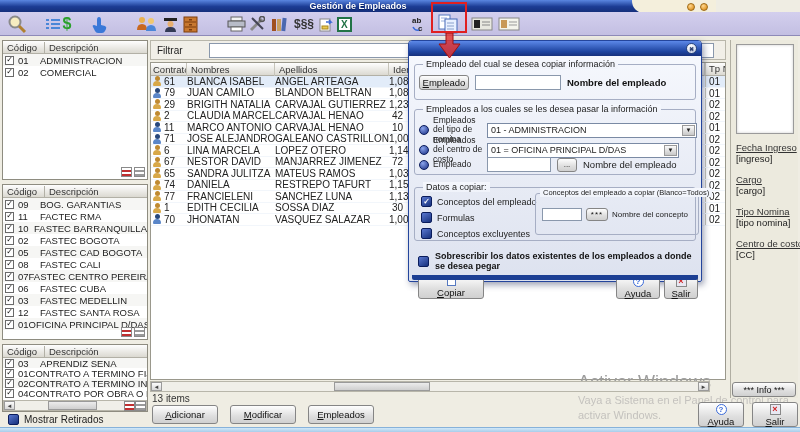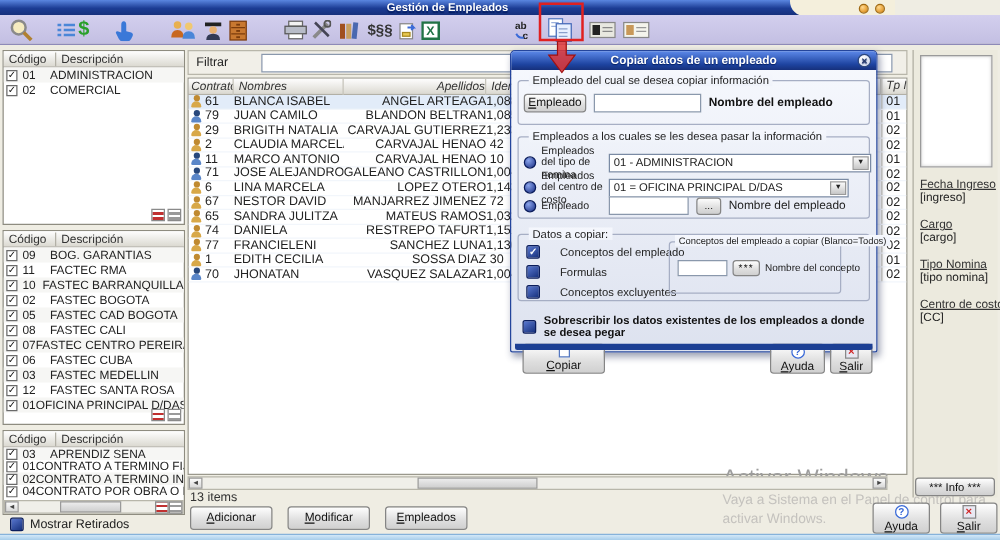--- a/index.html
+++ b/index.html
@@ -55,26 +55,26 @@
 
   
   .filter-row { position:absolute; left:150px; top:40px; width:576px; height:20px;
     background:#f1efe8; border:1px solid #b8b6aa; display:flex; align-items:center; }
   .filter-row label { width:58px; padding-left:6px; font-size:10px; color:#222; }
   .filter-row input { width:505px; height:15px; border:1px solid #8a98ac; background:#fff; font:inherit; font-size:10px; padding:0 2px; }
 
   .etable { position:absolute; left:150px; top:62px; width:576px; height:318px; background:#fff; border:1px solid #9a988c; }
   .ehead { display:flex; height:13px; background:linear-gradient(#fefefe,#dbd9d1); border-bottom:1px solid #b2b0a6;
     font-size:9.5px; color:#333; align-items:center; }
-  .eh { padding-left:4px; border-right:1px solid #c6c4ba; overflow:hidden; white-space:nowrap; height:13px; line-height:13px;font-style:italic; }
+  .eh { padding-left:4px; border-right:1px solid #c6c4ba; overflow:hidden; white-space:nowrap; height:13px; line-height:13px; }
   .erow { display:flex; align-items:center; height:11.5px; font-size:10px; white-space:nowrap; border-bottom:1px solid #f2f6fb; }
   .rows > div.erow:first-of-type { background:#e2ecf9; }
   .c1 { width:36px; display:flex; align-items:center; padding-left:2px; }
   .c2 { width:88px; overflow:hidden; }
-  .c3 { width:114px; overflow:hidden;text-align:right; }
+  .c3 { width:114px; overflow:hidden; }
   .c4 { width:54px; text-align:right; padding-right:4px; }
   .c4v { width:54px; text-align:right; padding-right:40px; overflow:visible; }
   .csp { flex:1; }
   .c5 { width:20px; border-left:1px solid #c8c6ba; padding-left:3px; height:100%; line-height:11.5px; }
   .pic { display:inline-block; width:8px; height:10px; position:relative; margin-right:3px; flex:none; }
   .pic::before { content:""; position:absolute; left:1.5px; top:0; width:5px; height:5px; border-radius:50%; background:#c08a30; }
   .pic::after { content:""; position:absolute; left:0; top:5px; width:8px; height:5px; border-radius:4px 4px 1px 1px; background:#d8a848; }
   .pic.g-m::before { background:#28487c; }
   .pic.g-m::after { background:#5a86c8; }
 
@@ -139,22 +139,22 @@
   .orb { width:10px; height:10px; border-radius:50%; border:1px solid #0a1c5c;
     background:radial-gradient(circle at 35% 30%,#8aa4ec,#1a2f84); flex:none; }
   .olabel { font-size:8.5px; line-height:1.1; width:52px; margin-left:4px; color:#222; }
   .combo { height:15px; background:#fff; border:1px solid #7a8aa4; position:relative; font-size:9px;
     display:flex; align-items:center; padding-left:3px; overflow:hidden; }
   .combo .dd { position:absolute; right:1px; top:1px; bottom:1px; width:13px;
     background:linear-gradient(#fafafa,#c8c8c8); border:1px solid #9a9a9a; font-size:6px; color:#222;
     display:flex; align-items:center; justify-content:center; }
 
   .fs3 { height:54px; margin-bottom:10px; }
-  .ckrow { position:absolute; left:6px; display:flex; align-items:center; gap:16px; font-size:9px; }
-  .fs3i { position:absolute; left:120px; top:5px; width:138px; height:42px; }
+  .ckrow { position:absolute; left:6px; display:flex; align-items:center; gap:5px; font-size:9px; }
+  .fs3i { position:absolute; left:120px; top:5px; width:164px; height:42px; }
   .fs3i .fs-legend { font-size:7.5px; left:4px; }
   .fs3i-row { position:absolute; left:6px; top:14px; display:flex; align-items:center; gap:4px; }
   .fs3i-row .din { width:40px; height:13px; }
   .fs3i-row .btn { width:22px; height:13px; font-size:8px; letter-spacing:1px; }
   .fs3i-lbl { font-size:8px; color:#222; white-space:nowrap; }
 
   .ovr-row { display:flex; align-items:center; gap:6px; margin:2px 0 4px 4px; }
   .ovr-row .lbl { font-size:9px; font-weight:bold; color:#111; }
   .dbtns { position:relative; height:26px; }
   .dbtns .btn { position:absolute; height:24px; }
@@ -687,21 +687,20 @@
   </button>
 </div>
 
 <div class="watermark">
   <div class="wm1">Activar Windows</div>
   <div class="wm2">Vaya a Sistema en el Panel de control para activar Windows.</div>
 </div>
 
 <div class="dialog">
   <div class="dtitle">
-    <span>Copiar datos de un empleado</span>
     <span class="dclose">×</span>
   </div>
   <div class="dbody">
 
     <div class="fs fs1">
       <span class="fs-legend">Empleado del cual se desea copiar información</span>
       <div class="fs1-row">
         <button class="btn">
             <span class="bl">Empleado</span>
           </button>

